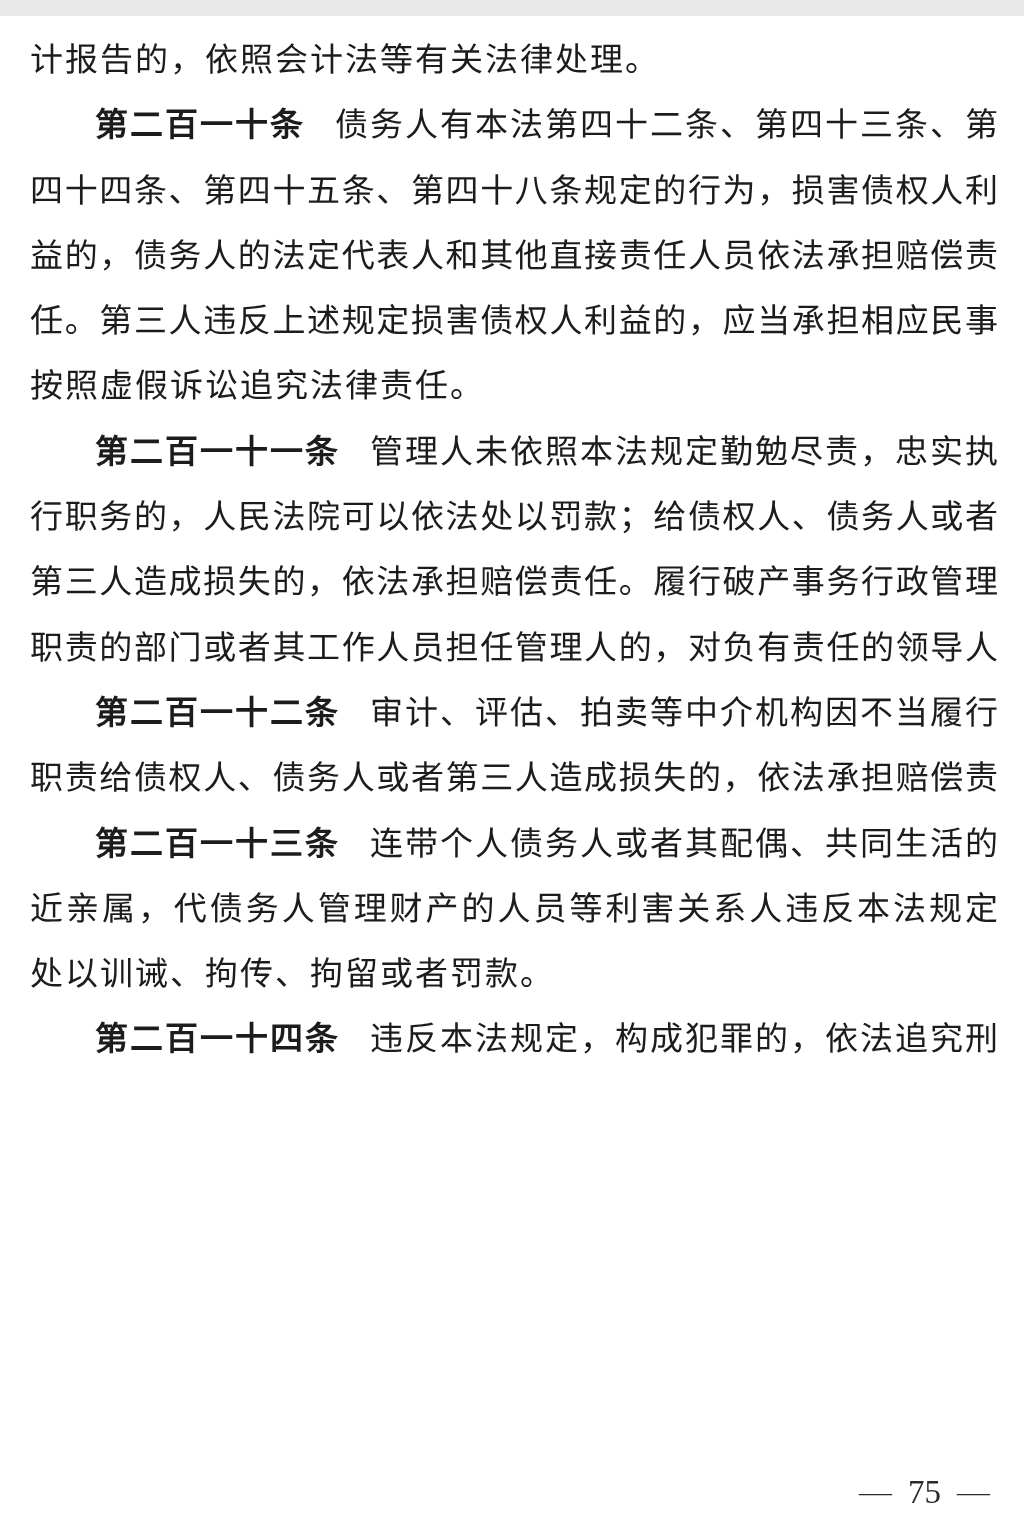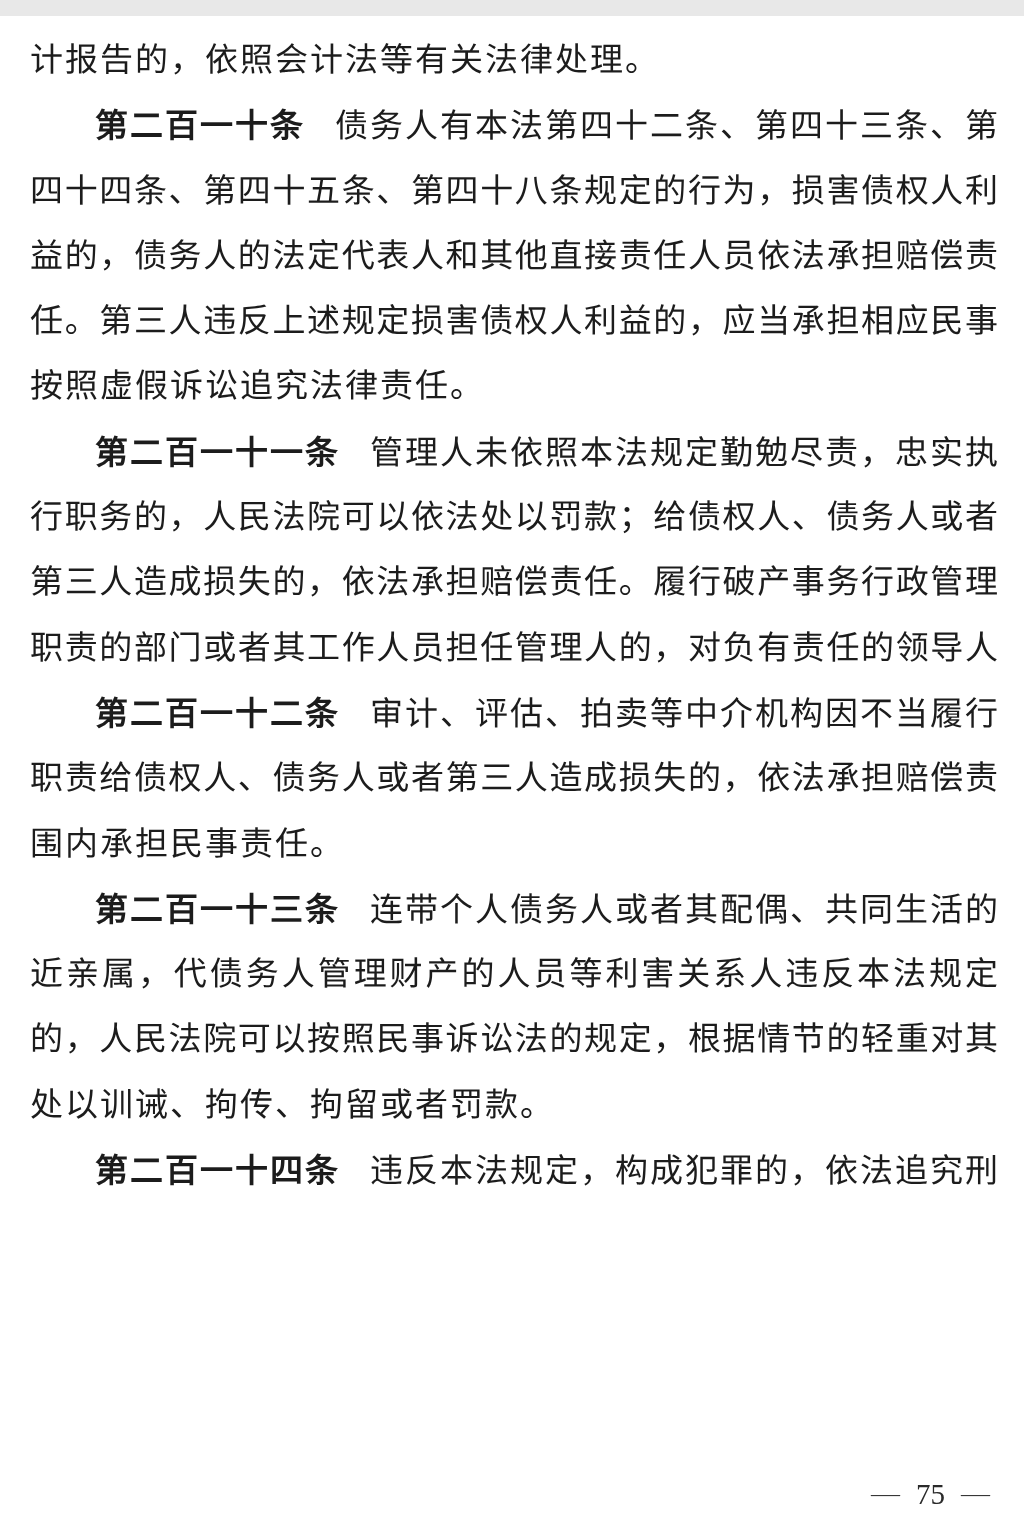--- a/index.html
+++ b/index.html
@@ -34,32 +34,32 @@
   .line.just {
     letter-spacing: 0;
     white-space: normal;
     text-align: justify;
     text-align-last: justify;
   }
   .line.indent {
     padding-left: 65px;
   }
   .article-no {
-    font-family: Liberation Sans, sans-serif;
+    font-family: Liberation Mono, monospace;
     font-weight: 700;
   }
   .gap {
     display: inline-block;
     width: 28px;
   }
   .footer {
     position: absolute;
     right: 34px;
     bottom: 18px;
-    font-size: 29px;
+    font-size: 33px;
     letter-spacing: 0;
     color: #2a2a2a;
     white-space: nowrap;
   }
   .footer .page-num {
     display: inline-block;
     margin: 0 16px;
   }
   .footer .dash {
     display: inline-block;
@@ -77,23 +77,21 @@
       <div class="line just"><span>四十四条、第四十五条、第四十八条规定的行为，损害债权人利</span></div>
       <div class="line just"><span>益的，债务人的法定代表人和其他直接责任人员依法承担赔偿责</span></div>
       <div class="line just"><span>任。第三人违反上述规定损害债权人利益的，应当承担相应民事</span></div>
       <div class="line"><span>按照虚假诉讼追究法律责任。</span></div>
       <div class="line indent just"><span class="article-no">第二百一十一条</span><span class="gap"></span><span>管理人未依照本法规定勤勉尽责，忠实执</span></div>
       <div class="line just"><span>行职务的，人民法院可以依法处以罚款；给债权人、债务人或者</span></div>
       <div class="line just"><span>第三人造成损失的，依法承担赔偿责任。履行破产事务行政管理</span></div>
       <div class="line just"><span>职责的部门或者其工作人员担任管理人的，对负有责任的领导人</span></div>
       <div class="line indent just"><span class="article-no">第二百一十二条</span><span class="gap"></span><span>审计、评估、拍卖等中介机构因不当履行</span></div>
       <div class="line just"><span>职责给债权人、债务人或者第三人造成损失的，依法承担赔偿责</span></div>
-      <div class="line"><span>围内承担民事责任。</span></div>
       <div class="line indent just"><span class="article-no">第二百一十三条</span><span class="gap"></span><span>连带个人债务人或者其配偶、共同生活的</span></div>
       <div class="line just"><span>近亲属，代债务人管理财产的人员等利害关系人违反本法规定</span></div>
-      <div class="line just"><span>的，人民法院可以按照民事诉讼法的规定，根据情节的轻重对其</span></div>
       <div class="line"><span>处以训诫、拘传、拘留或者罚款。</span></div>
       <div class="line indent just"><span class="article-no">第二百一十四条</span><span class="gap"></span><span>违反本法规定，构成犯罪的，依法追究刑</span></div>
     </div>
 
   <div class="footer"><span class="dash">—</span><span class="page-num">75</span><span class="dash">—</span></div>
 
 </div>
 
 </body></html>

